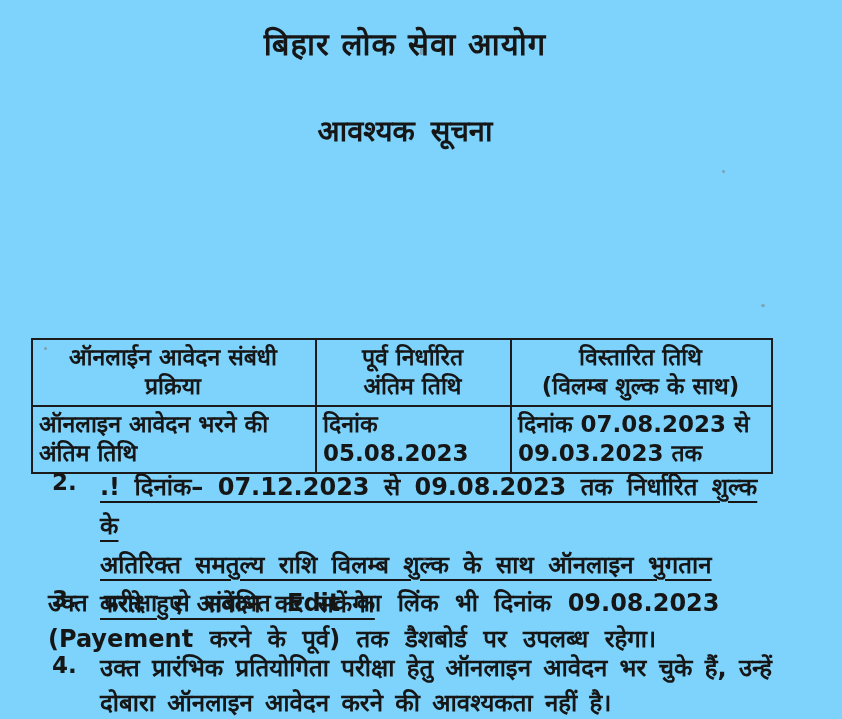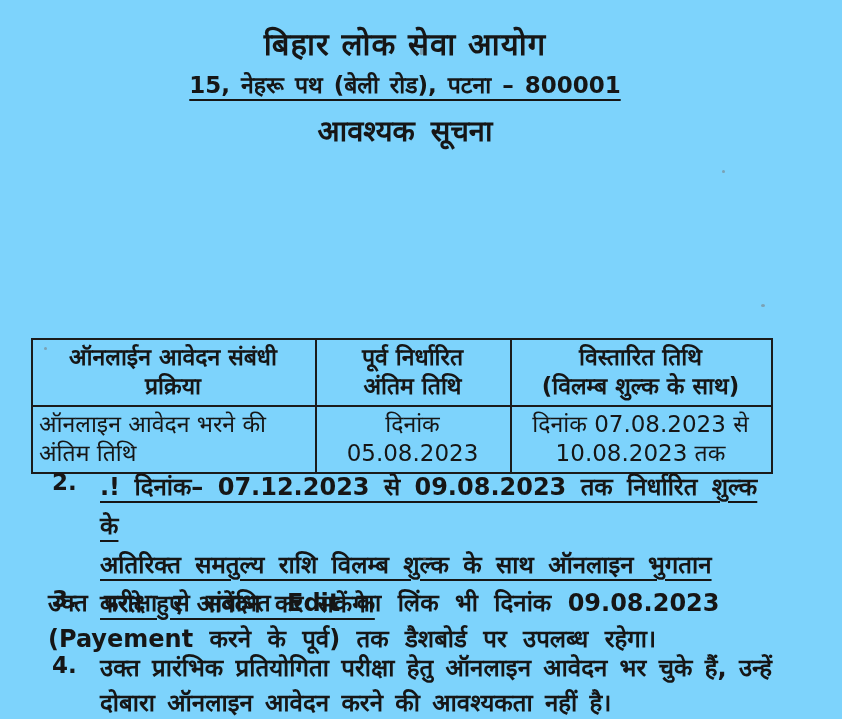--- a/index.html
+++ b/index.html
@@ -86,23 +86,23 @@
   table.sched col.c2 { width: 195px; }
   table.sched col.c3 { width: 261px; }
   table.sched th, table.sched td {
     border: 2.5px solid #1b1b1b;
     vertical-align: top;
     padding: 3px 8px 4px 6px;
     white-space: pre-line;
     font-weight: 700;
   }
   table.sched th { text-align: center; height: 60px; }
-  table.sched td { height: 58px; font-weight: 400; }
+  table.sched td { height: 58px; font-weight: 700; }
   td.cell-left   { text-align: left; }
-  td.cell-center { text-align: center; }
+  td.cell-center { }
 
   
   .item { position: absolute; left: 0; width: 842px; }
   .item-num {
     position: absolute;
     left: 52px;
     top: 1px;
     font-size: 23px;
     font-weight: 600;
   }
@@ -139,21 +139,20 @@
   .speck-c { left: 761px; top: 304px; width: 4px; height: 3px; }
   .speck-d { left: 44px;  top: 347px; width: 3px; height: 3px; }
   .speck-e { left: 423px; top: 557px; width: 3px; height: 3px; }
 </style>
 </head>
 <body>
 
 <div class="page">
 
   <div class="center-line org-name">बिहार लोक सेवा आयोग</div>
-  <div class="center-line address">15, नेहरू पथ (बेली रोड),  पटना – 800001</div>
   <div class="center-line notice-title">आवश्यक सूचना</div>
 
 
   <table class="sched">
     <colgroup>
         <col class="c1">
         <col class="c2">
         <col class="c3">
       </colgroup>
     <thead>
@@ -165,21 +164,21 @@
         <th>विस्तारित तिथि
 (विलम्ब शुल्क के साथ)</th>
       </tr>
     </thead>
     <tbody>
       <tr>
         <td class="cell-left">ऑनलाइन आवेदन भरने की
 अंतिम तिथि</td>
         <td class="cell-center">दिनांक 05.08.2023</td>
         <td class="cell-center">दिनांक 07.08.2023 से
-10.08.2023 तक</td>
+09.03.2023 तक</td>
       </tr>
     </tbody>
   </table>
 
   <div class="item item-2">
     <span class="item-num">2.</span>
     <div class="item-text">.! दिनांक– 07.12.2023 से 09.08.2023 तक निर्धारित शुल्क के
 अतिरिक्त समतुल्य राशि विलम्ब शुल्क के साथ ऑनलाइन भुगतान
 करते हुए आवेदन कर सकेंगे।</div>
   </div>

